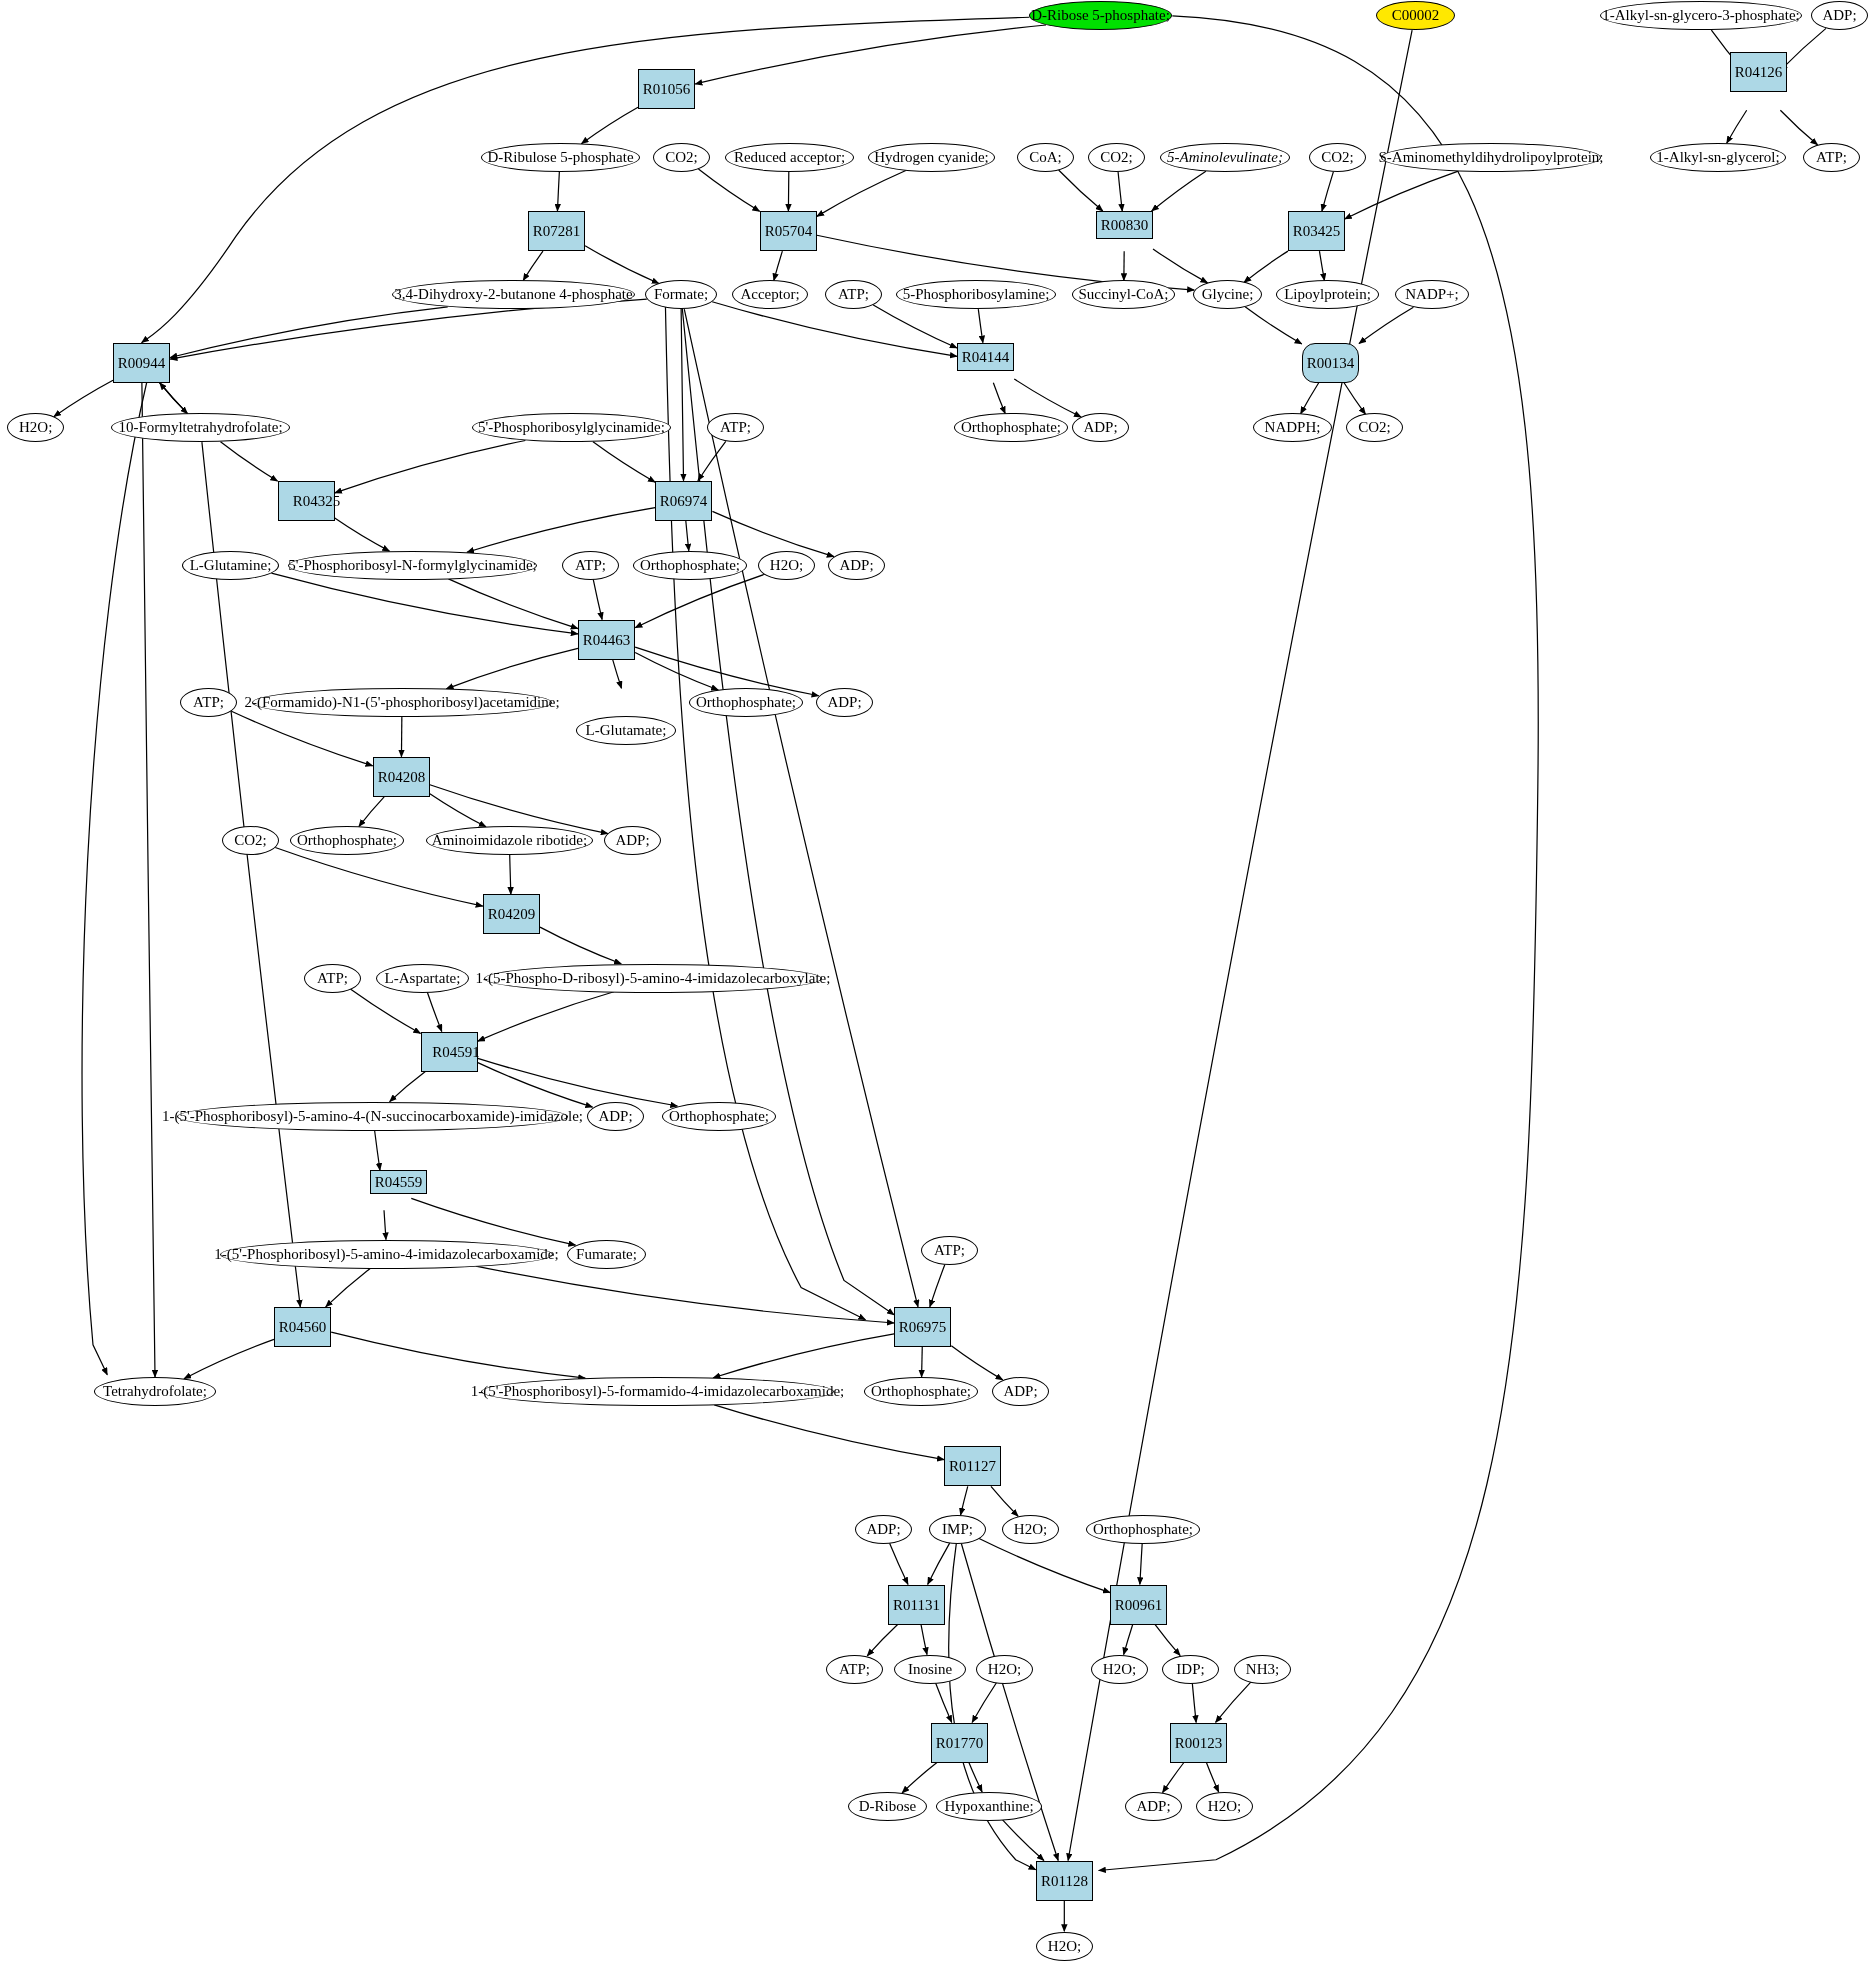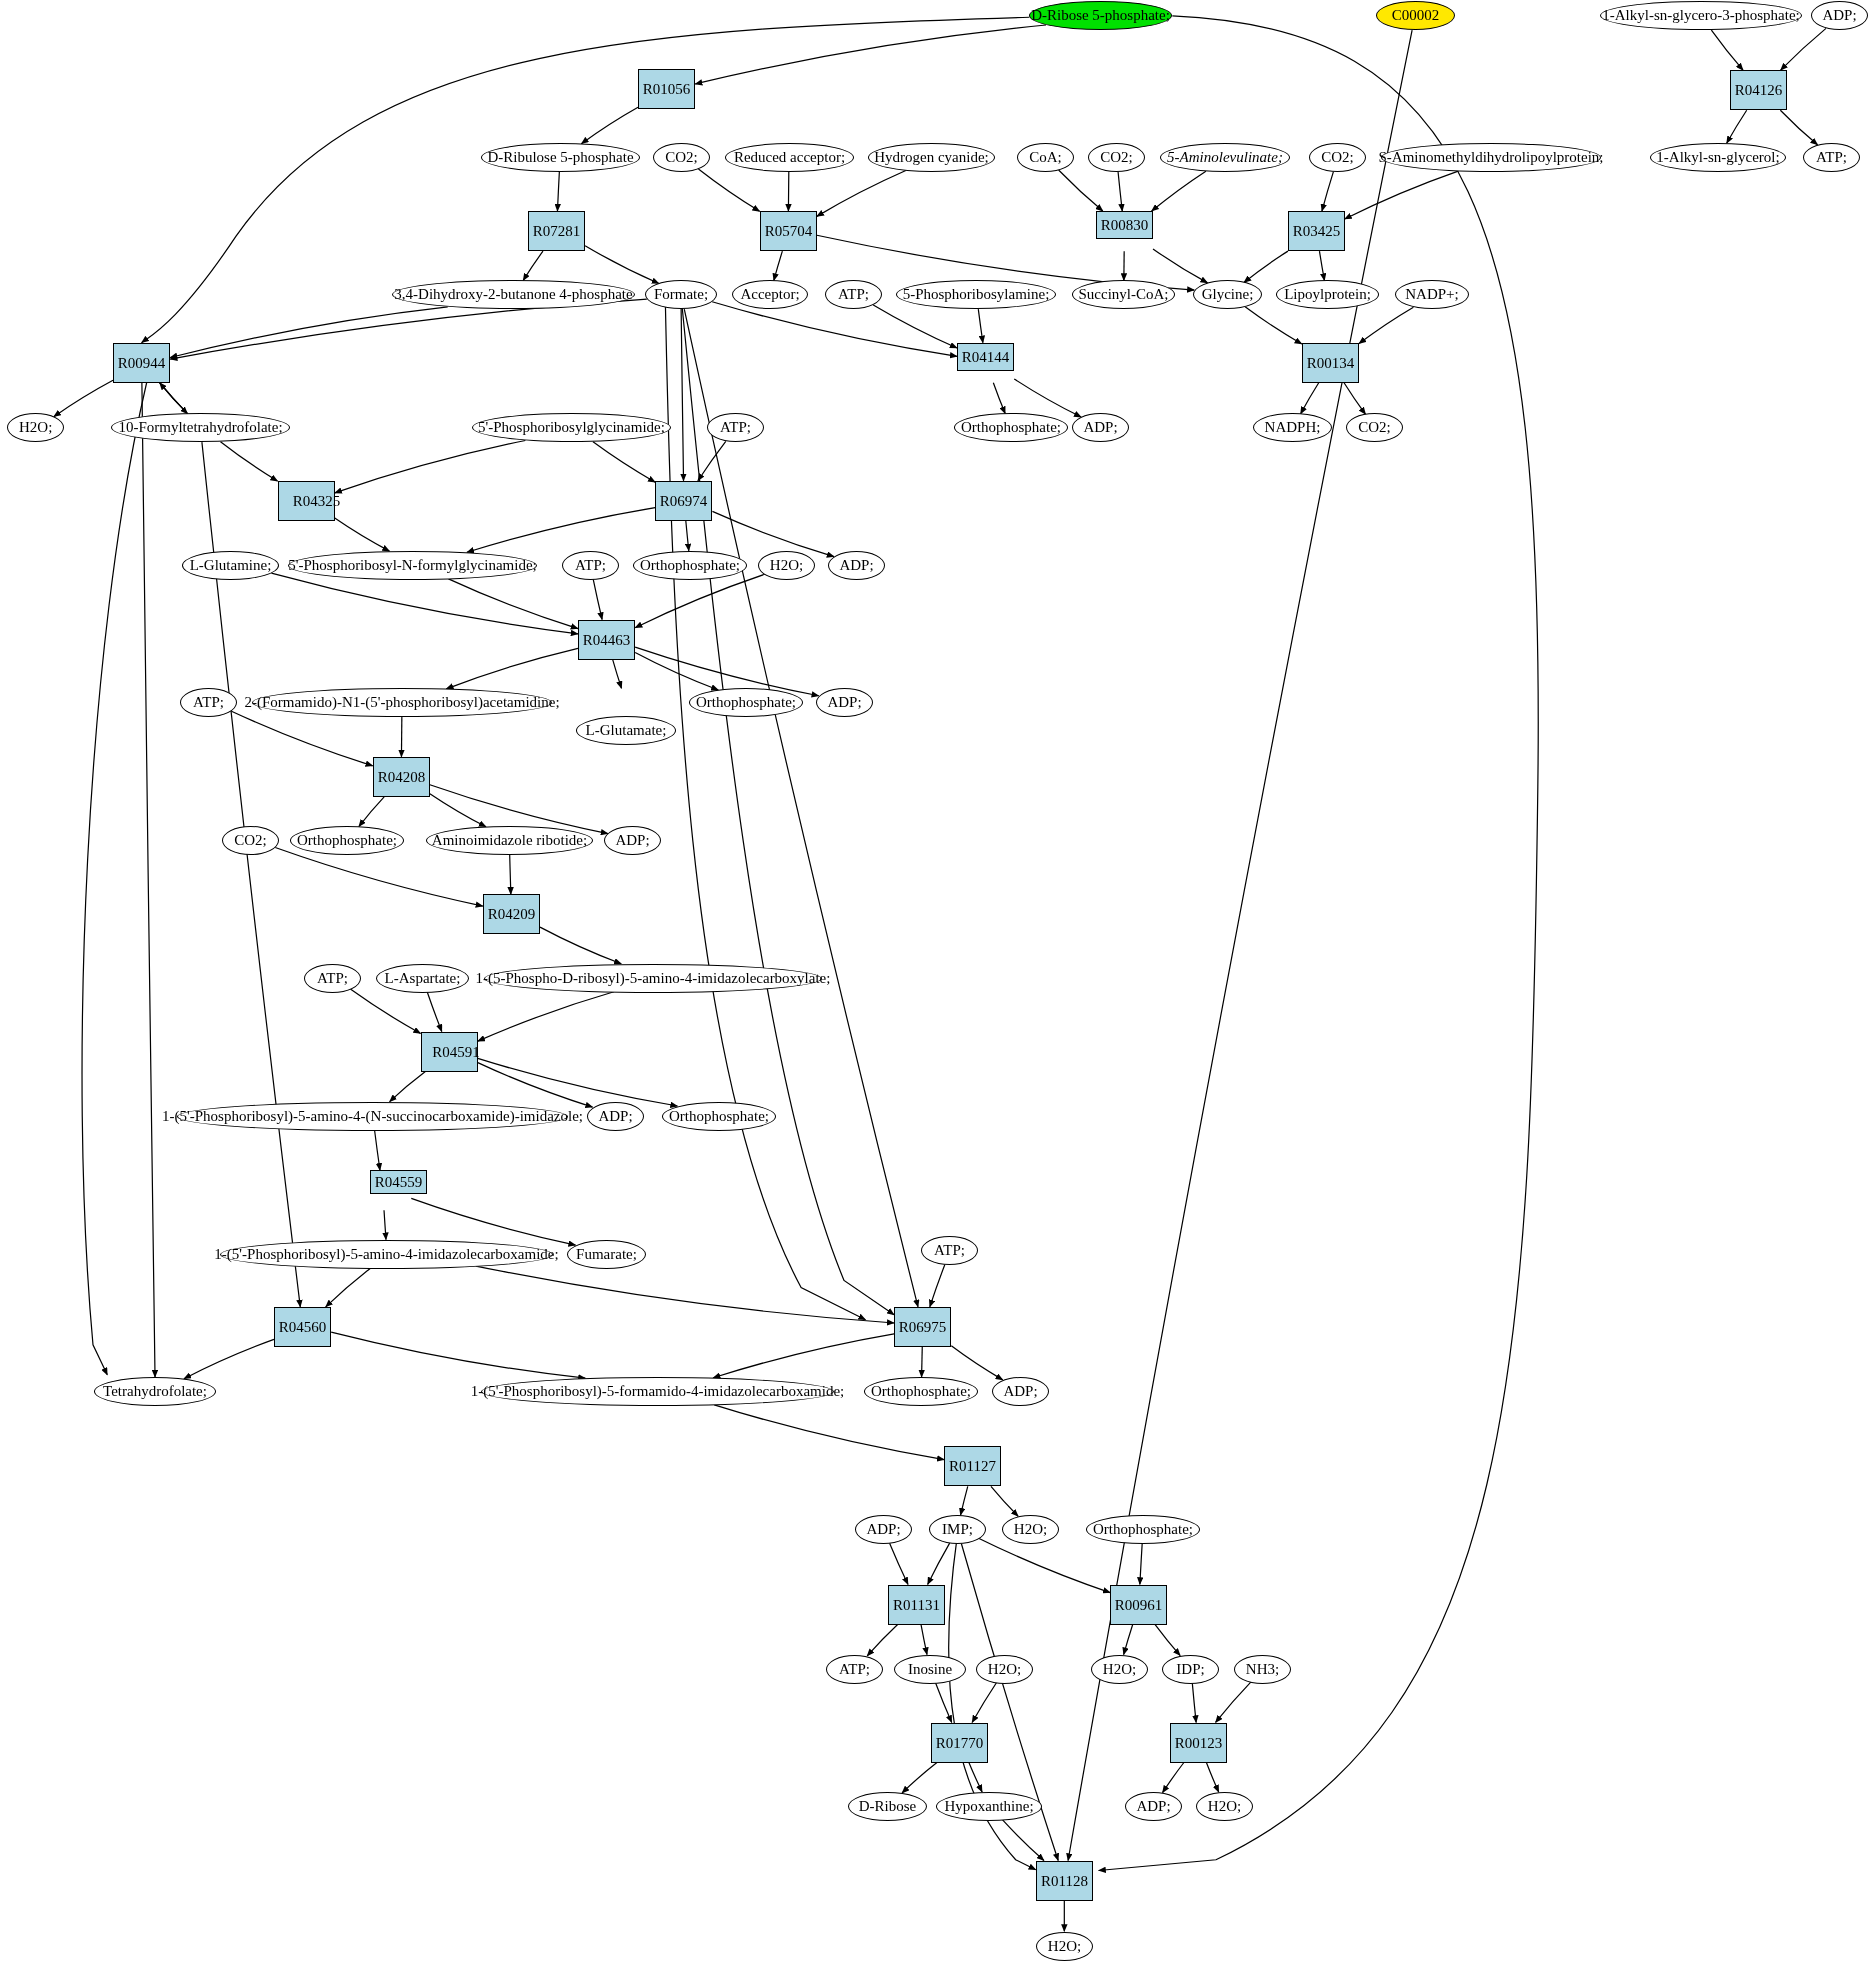--- a/index.html
+++ b/index.html
@@ -136,21 +136,21 @@
         <path d="M952,412 C1000,900 1060,1500 1180,1790 L1250,1838" fill="none" stroke="#000" stroke-width="1.7" marker-end="url(#ah)"></path>
         <path d="M930,412 C940,900 960,1500 1120,1800 L1210,1845" fill="none" stroke="#000" stroke-width="1.7" marker-end="url(#ah)"></path>
         <path d="M1338,2150 C1310,2350 1330,2500 1420,2600 L1448,2614" fill="none" stroke="#000" stroke-width="1.7" marker-end="url(#ah)"></path>
       </g>
   </svg>
   <div id="node-layer">
       <div class="node cpd green" style="left: 1029px; top: 1.4px; width: 143px; height: 29px;">D-Ribose 5-phosphate;</div>
       <div class="node cpd yellow" style="left: 1376px; top: 1.4px; width: 79px; height: 29px;">C00002</div>
       <div class="node cpd" style="left: 1600px; top: 1.4px; width: 202px; height: 29px;">1-Alkyl-sn-glycero-3-phosphate;</div>
       <div class="node cpd" style="left: 1811px; top: 1.4px; width: 57px; height: 29px;">ADP;</div>
-      <div class="node rxn" style="left: 1730px; top: 70px; width: 57px; height: 40px;">R04126</div>
+      <div class="node rxn" style="left: 1730px; top: 52px; width: 57px; height: 40px;">R04126</div>
       <div class="node cpd" style="left: 1650px; top: 143px; width: 136px; height: 29px;">1-Alkyl-sn-glycerol;</div>
       <div class="node cpd" style="left: 1803px; top: 143px; width: 57px; height: 29px;">ATP;</div>
       <div class="node rxn" style="left: 638px; top: 69px; width: 57px; height: 40px;">R01056</div>
       <div class="node cpd" style="left: 481px; top: 143px; width: 159px; height: 29px;">D-Ribulose 5-phosphate</div>
       <div class="node cpd" style="left: 653px; top: 143px; width: 57px; height: 29px;">CO2;</div>
       <div class="node cpd" style="left: 725px; top: 143px; width: 129px; height: 29px;">Reduced acceptor;</div>
       <div class="node cpd" style="left: 868px; top: 143px; width: 127px; height: 29px;">Hydrogen cyanide;</div>
       <div class="node cpd" style="left: 1017px; top: 143px; width: 57px; height: 29px;">CoA;</div>
       <div class="node cpd" style="left: 1088px; top: 143px; width: 57px; height: 29px;">CO2;</div>
       <div class="node cpd" style="left: 1160px; top: 143px; width: 130px; height: 29px; font-style: italic;">5-Aminolevulinate;</div>
@@ -164,21 +164,21 @@
       <div class="node cpd" style="left: 645px; top: 280px; width: 72px; height: 29px;">Formate;</div>
       <div class="node cpd" style="left: 732px; top: 280px; width: 76px; height: 29px;">Acceptor;</div>
       <div class="node cpd" style="left: 825px; top: 280px; width: 57px; height: 29px;">ATP;</div>
       <div class="node cpd" style="left: 896px; top: 280px; width: 160px; height: 29px;">5-Phosphoribosylamine;</div>
       <div class="node cpd" style="left: 1072px; top: 280px; width: 103px; height: 29px;">Succinyl-CoA;</div>
       <div class="node cpd" style="left: 1193px; top: 280px; width: 69px; height: 29px;">Glycine;</div>
       <div class="node cpd" style="left: 1276px; top: 280px; width: 103px; height: 29px;">Lipoylprotein;</div>
       <div class="node cpd" style="left: 1395px; top: 280px; width: 74px; height: 29px;">NADP+;</div>
       <div class="node rxn" style="left: 113px; top: 343px; width: 57px; height: 40px;">R00944</div>
       <div class="node rxn" style="left: 957px; top: 343px; width: 57px; height: 28px;">R04144</div>
-      <div class="node rxn" style="left: 1302px; top: 343px; width: 57px; height: 40px;">R00134</div>
+      <div class="node rxn" style="left: 1302px; top: 343px; width: 57px; height: 40px; border-radius: 13px;">R00134</div>
       <div class="node cpd" style="left: 7.2px; top: 413px; width: 57px; height: 29px;">H2O;</div>
       <div class="node cpd" style="left: 111px; top: 413px; width: 179px; height: 29px;">10-Formyltetrahydrofolate;</div>
       <div class="node cpd" style="left: 472px; top: 413px; width: 199px; height: 29px;">5'-Phosphoribosylglycinamide;</div>
       <div class="node cpd" style="left: 707px; top: 413px; width: 57px; height: 29px;">ATP;</div>
       <div class="node cpd" style="left: 954px; top: 413px; width: 114px; height: 29px;">Orthophosphate;</div>
       <div class="node cpd" style="left: 1072px; top: 413px; width: 57px; height: 29px;">ADP;</div>
       <div class="node cpd" style="left: 1253px; top: 413px; width: 79px; height: 29px;">NADPH;</div>
       <div class="node cpd" style="left: 1346px; top: 413px; width: 57px; height: 29px;">CO2;</div>
       <div class="node rxn" style="left: 278px; top: 481px; width: 57px; height: 40px; padding-left: 20px;">R04325</div>
       <div class="node rxn" style="left: 655px; top: 481px; width: 57px; height: 40px;">R06974</div>

